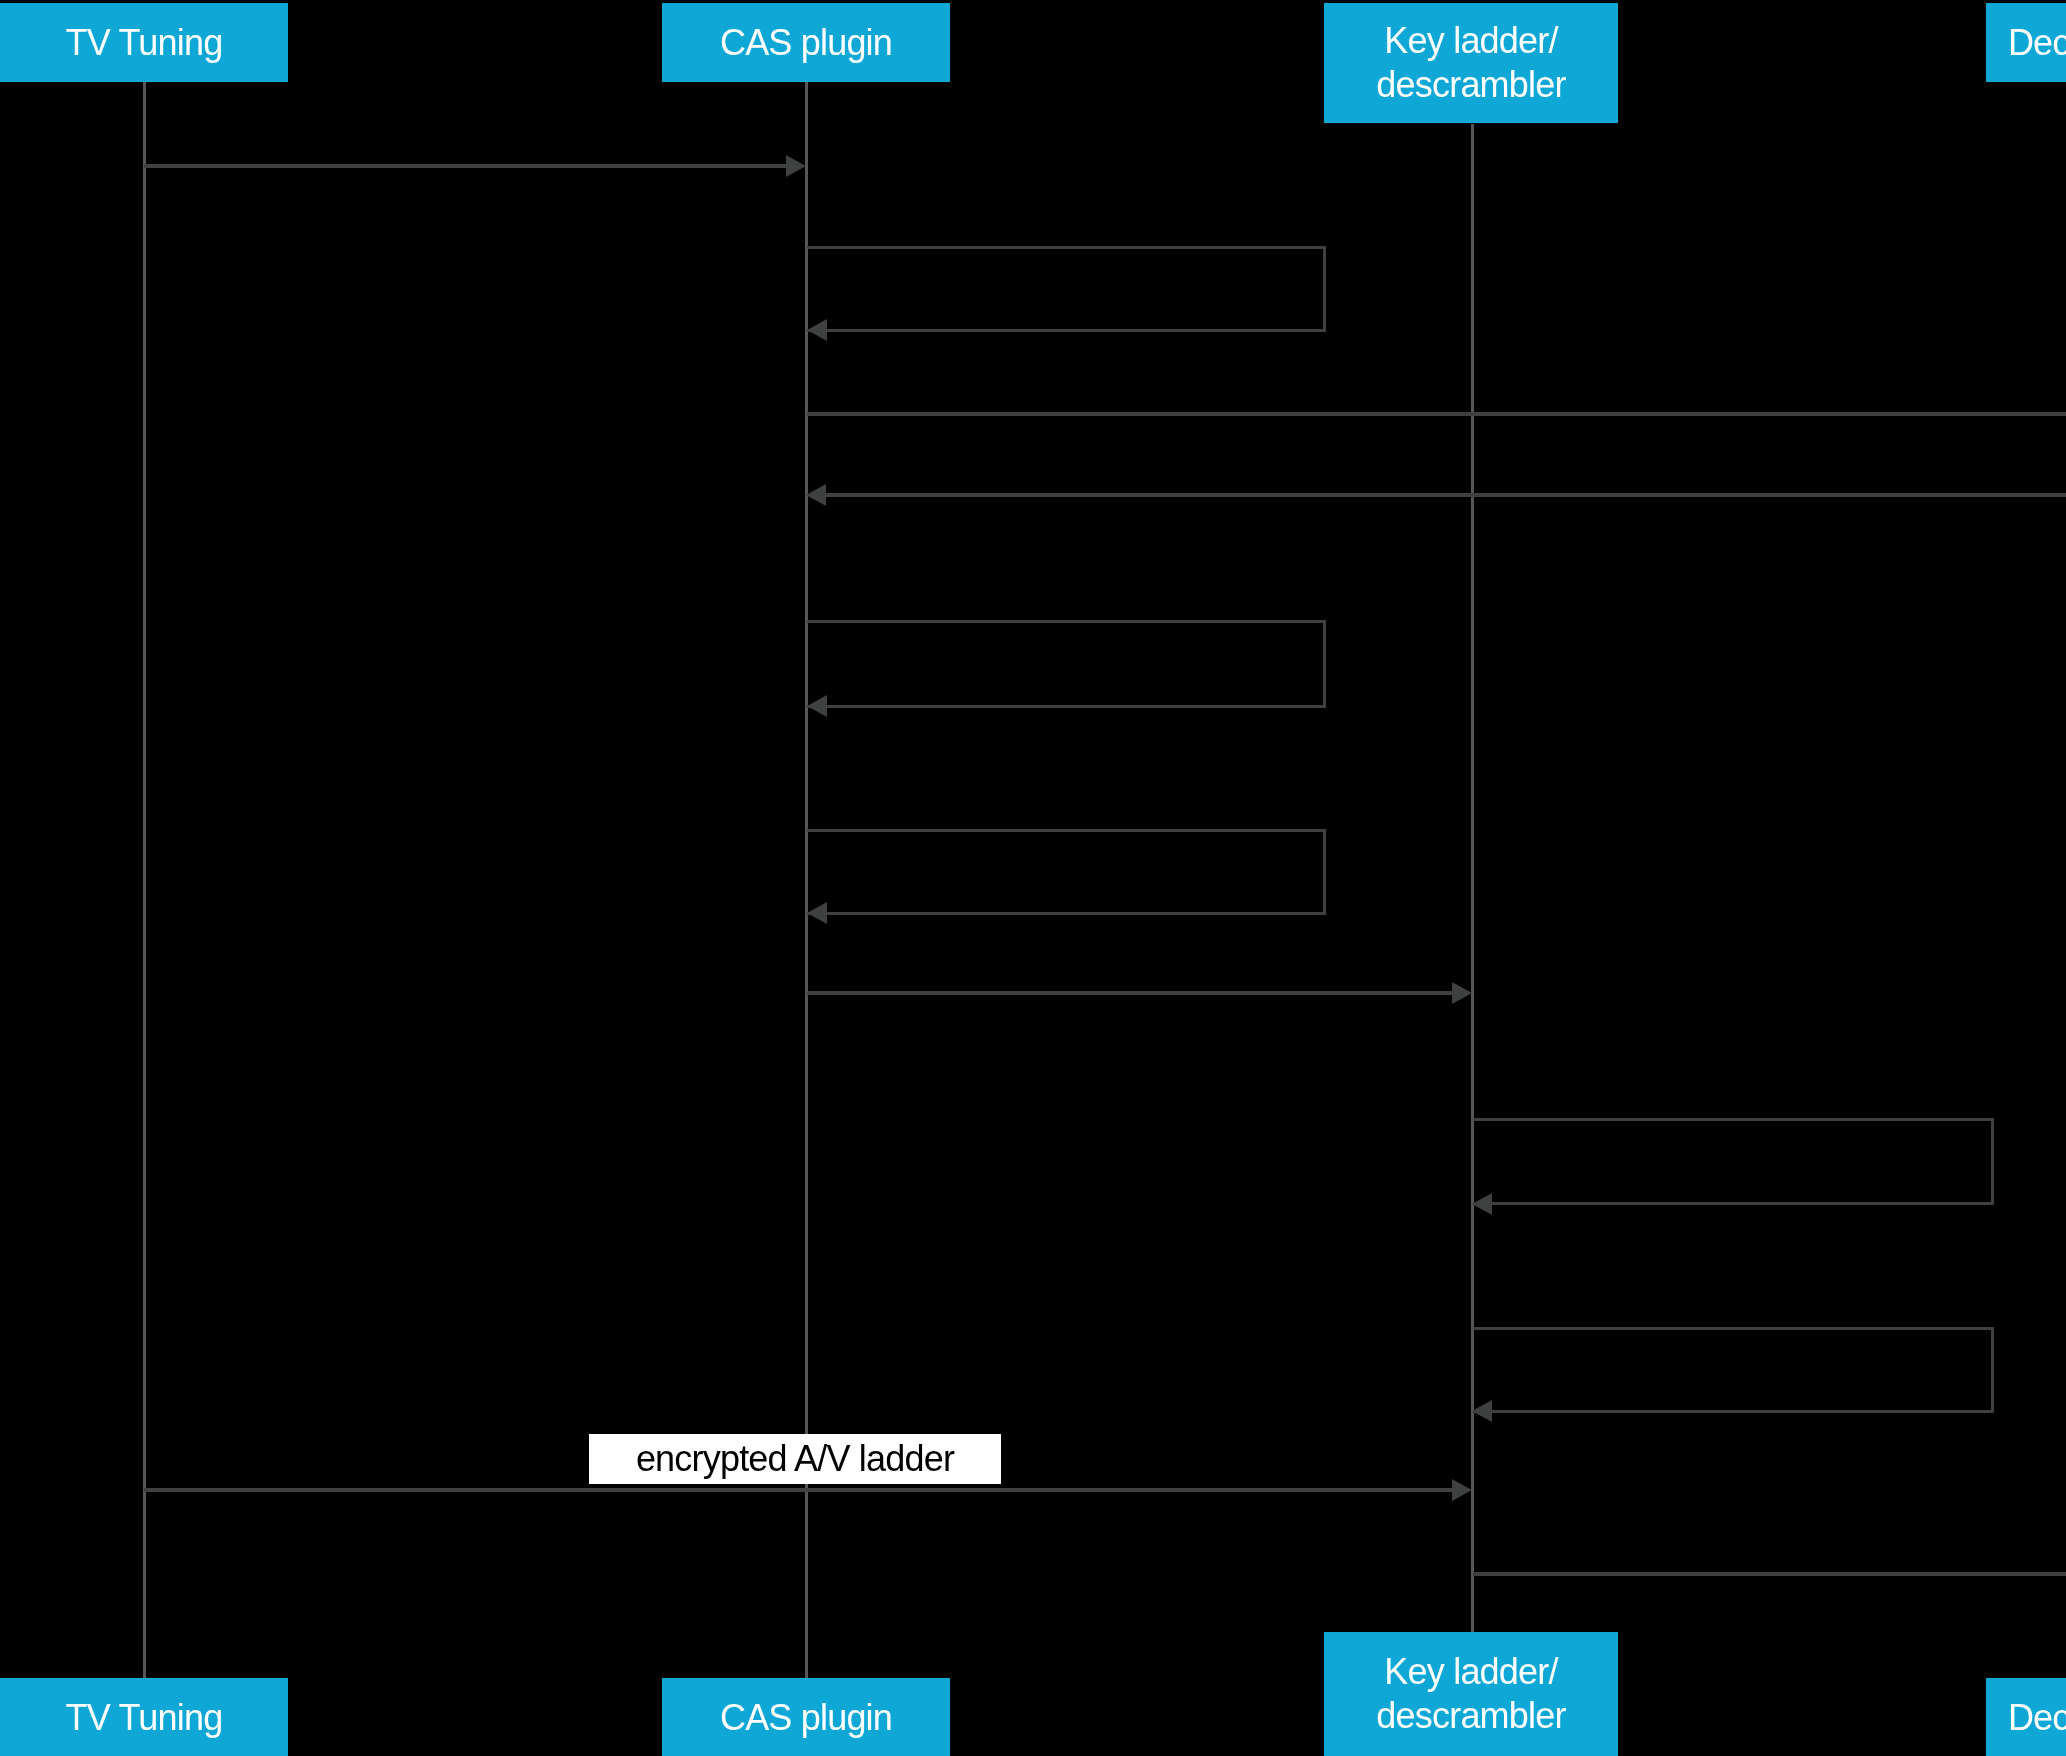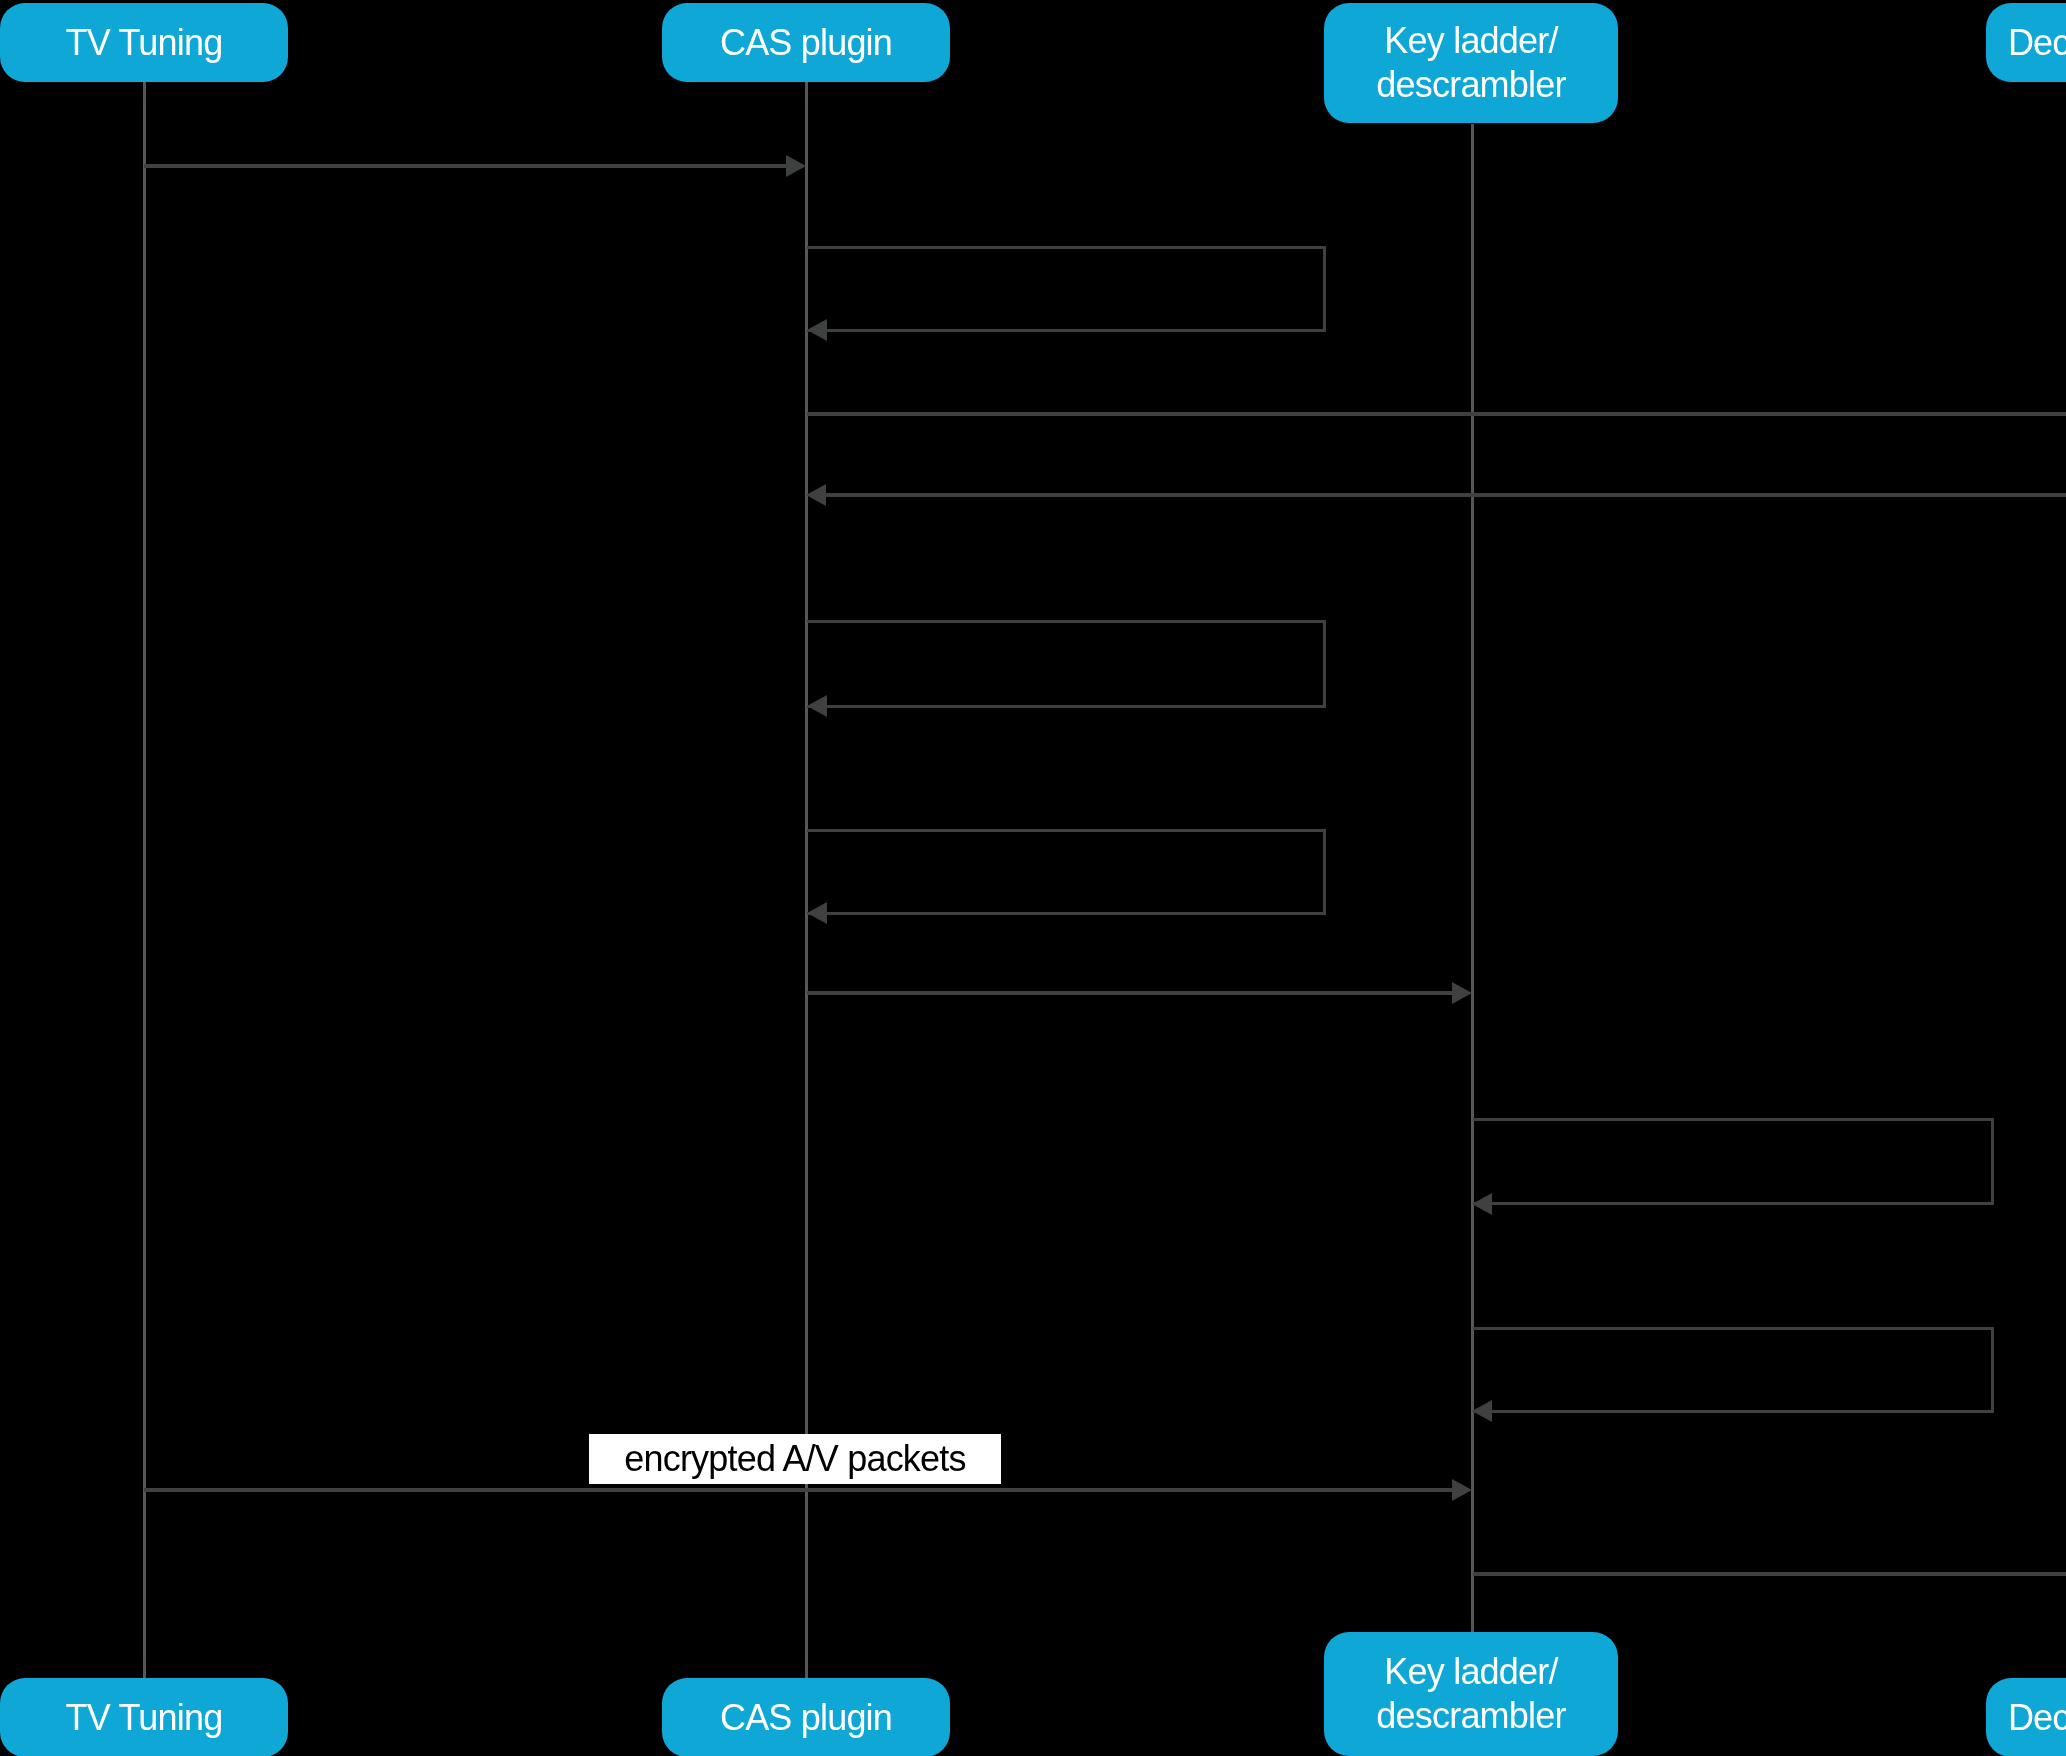--- a/index.html
+++ b/index.html
@@ -19,21 +19,20 @@
     position: absolute;
     background: var(--accent, #0ea7d6);
     color: #ffffff;
     display: flex;
     align-items: center;
     justify-content: center;
     text-align: center;
     font-size: 36px;
     letter-spacing: -0.8px;
     line-height: 1.22;
-    border-radius: 25px;
   }
   .pbox.single { white-space: nowrap; }
   .pbox.twoline { white-space: normal; padding: 0 28px; box-sizing: border-box; }
   .lifeline {
     position: absolute;
     width: 2.5px;
     background: var(--lifeline, #565656);
   }
   .msg-line {
     position: absolute;
@@ -107,21 +106,21 @@
 
   <div class="msg-line" style="left:807px; top:991px; width:646px;"></div>
   <div class="head-r" style="left:1452px; top:982px;"></div>
 
   <div class="self-loop" style="left:1473px; top:1118px; width:521px; height:87px;"></div>
   <div class="head-l" style="left:1472px; top:1193px;"></div>
 
   <div class="self-loop" style="left:1473px; top:1327px; width:521px; height:86px;"></div>
   <div class="head-l" style="left:1472px; top:1400px;"></div>
 
-  <div class="msg-label" style="left:589px; top:1434px; width:412px; height:50px;">encrypted A/V packets</div>
+  <div class="msg-label" style="left:589px; top:1434px; width:412px; height:50px;">encrypted A/V ladder</div>
   <div class="msg-line" style="left:144px; top:1488px; width:1309px;"></div>
   <div class="head-r" style="left:1452px; top:1479px;"></div>
 
   <div class="msg-line" style="left:1473px; top:1572px; width:638px;"></div>
 
   <div class="pbox single" style="left:0px;    top:1678px; width:288px; height:79px;">TV Tuning</div>
   <div class="pbox single" style="left:662px; top:1678px; width:288px; height:79px;">CAS plugin</div>
   <div class="pbox twoline" style="left:1324px; top:1632px; width:294px; height:124px;">Key ladder/ descrambler</div>
   <div class="pbox single" style="left:1986px; top:1678px; width:288px; height:79px;">Decode, display</div>
 

